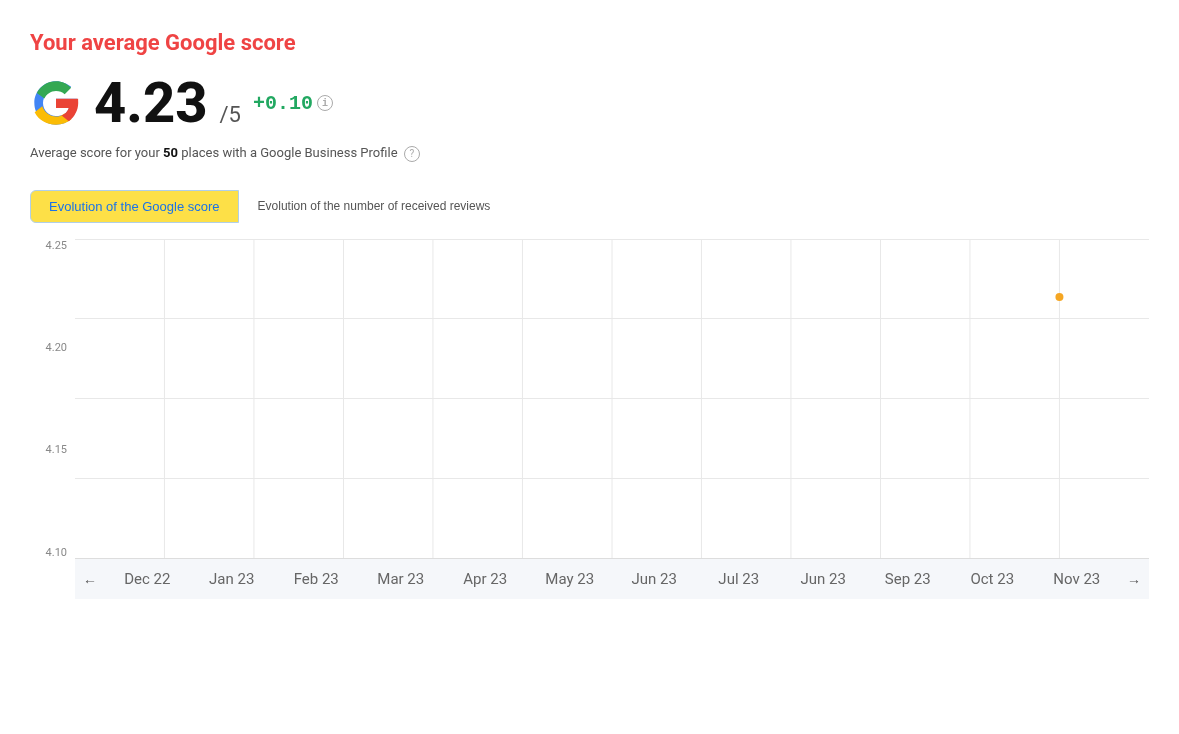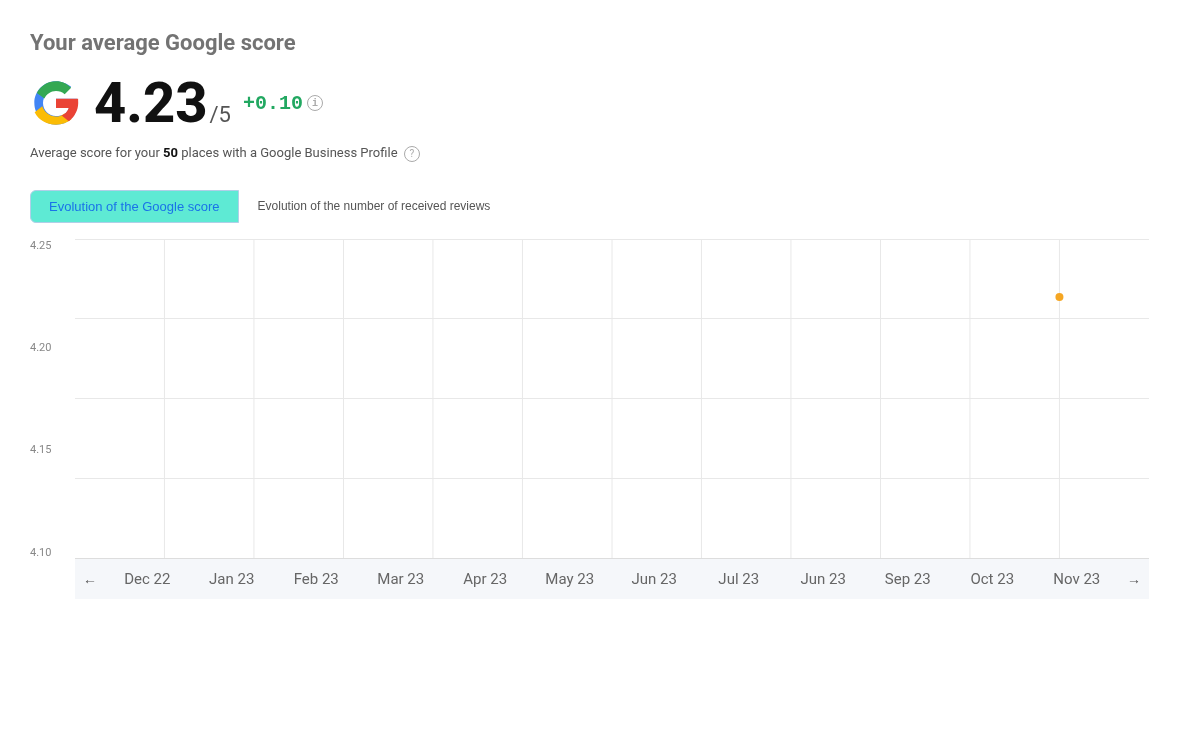--- a/index.html
+++ b/index.html
@@ -10,21 +10,21 @@
       padding: 30px 30px 20px 30px;
     }
 
     .header-section {
       margin-bottom: 20px;
     }
 
     .page-title {
       font-size: 22px;
       font-weight: 700;
-      color: #737373;
+      color: #ef4444;
       margin-bottom: 4px;
     }
 
     .date-label {
       font-size: 13px;
       color: #666;
       margin-bottom: 20px;
     }
 
     .score-row {
@@ -114,21 +114,21 @@
       font-size: 13px;
       font-weight: 500;
       border: 1.5px solid #d0e4f7;
       background: #e8f2fb;
       color: #1a73e8;
       cursor: pointer;
       border-radius: 6px 0 0 6px;
     }
 
     .tab-btn.active {
-      background: #5eead4;
+      background: #fde047;
       color: #1a73e8;
       border-color: #b0cfe8;
     }
 
     .tab-btn-inactive {
       padding: 8px 18px;
       font-size: 12px;
       font-weight: 400;
       border: 1.5px solid transparent;
       background: transparent;
@@ -157,20 +157,21 @@
       bottom: 40px;
       width: 45px;
       display: flex;
       flex-direction: column;
       justify-content: space-between;
     }
 
     .y-label {
       font-size: 11px;
       color: #888;
+      text-align: right;
       padding-right: 8px;
     }
 
     .chart-inner {
       position: absolute;
       left: 45px;
       right: 0;
       top: 0;
       bottom: 40px;
       border-bottom: 1px solid #ddd;
@@ -220,21 +221,21 @@
 
 <div class="score-row">
 
   <svg class="google-logo" viewBox="0 0 48 48" xmlns="http://www.w3.org/2000/svg">
     <path fill="#4285F4" d="M44.5 20H24v8.5h11.8C34.5 33.5 30 36 24 36c-6.6 0-12-5.4-12-12s5.4-12 12-12c3.1 0 5.9 1.1 8 3l6-6C34.5 6.5 29.6 4 24 4 12.9 4 4 12.9 4 24s8.9 20 20 20c11 0 19.6-7.7 19.6-20 0-1.3-.1-2.7-.1-4z"></path>
     <path fill="#34A853" d="M6.3 14.7l7 5.1C15.1 16.1 19.2 13 24 13c3.1 0 5.9 1.1 8 3l6-6C34.5 6.5 29.6 4 24 4c-7.7 0-14.4 4.4-17.7 10.7z"></path>
     <path fill="#FBBC05" d="M24 44c5.5 0 10.5-1.9 14.3-5l-6.6-5.4C29.8 35.5 27 36.5 24 36.5c-5.9 0-10.9-4-12.7-9.4l-7 5.4C7.7 39.6 15.3 44 24 44z"></path>
     <path fill="#EA4335" d="M44.5 20H24v8.5h11.8c-1 3-3.4 5.5-6.6 7l6.6 5.4C40.9 37 44.5 30.9 44.5 24c0-1.3-.1-2.7-.1-4z"></path>
   </svg>
 
-  <div style="display:flex;align-items:baseline;gap:2px;">
+  <div style="display:flex;align-items:baseline;gap:12px;">
     <span class="score-value">4.23</span>
     <span class="score-denom">/5</span>
   </div>
 
   <div class="score-delta">
     <span>+0.10</span>
     <span class="info-icon">i</span>
   </div>
 </div>
 

